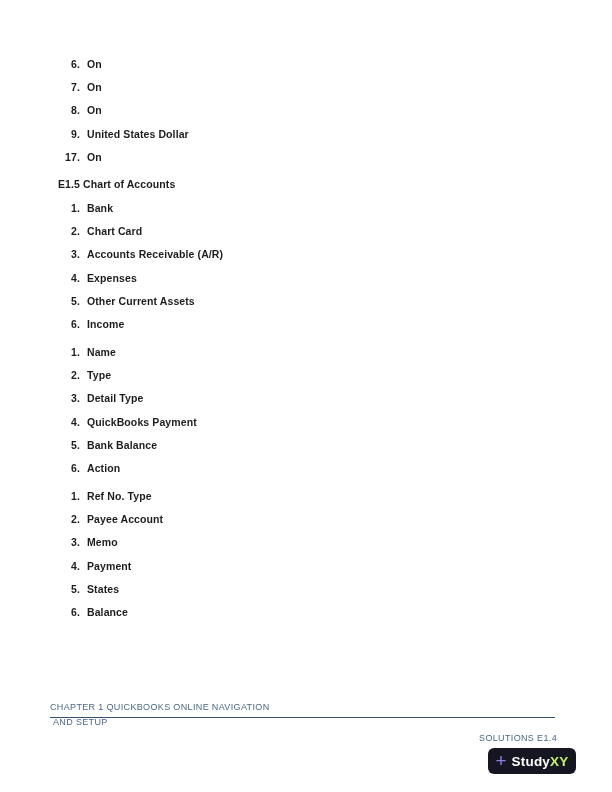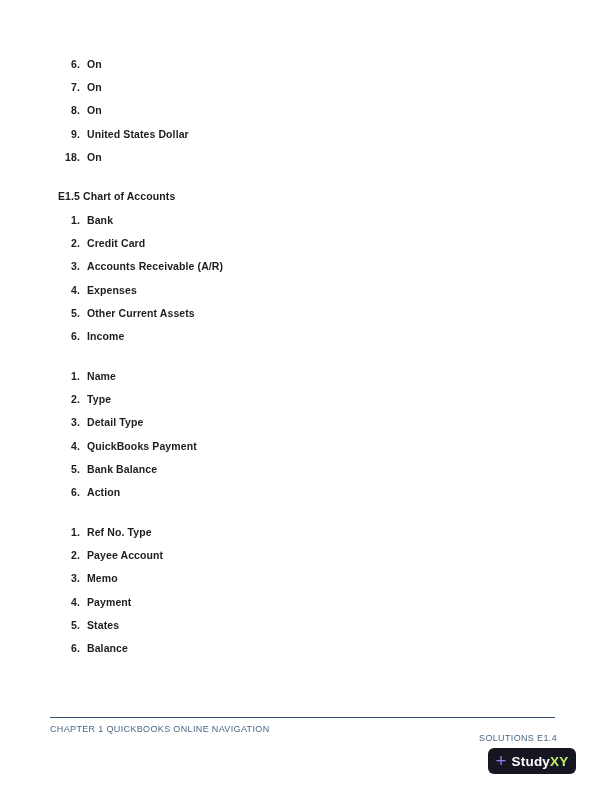--- a/index.html
+++ b/index.html
@@ -24,21 +24,21 @@
     font-size: 10.5px;
     font-weight: bold;
     color: #1d1d1f;
     letter-spacing: 0.1px;
   }
   .row .num {
     width: 34px;
     text-align: right;
     margin-right: 7px;
   }
-  .section { margin-top: 16px; }
+  .section { margin-top: 4px; }
   .heading {
     height: 23.33px;
     display: flex;
     align-items: center;
     margin-left: 12px;
     font-size: 10.5px;
     font-weight: bold;
     color: #1d1d1f;
     letter-spacing: 0.1px;
   }
@@ -46,21 +46,21 @@
     position: absolute;
     left: 50px;
     top: 717px;
     width: 505px;
     height: 1px;
     background: #35506b;
   }
   .footer-left {
     position: absolute;
     left: 50px;
-    top: 722px;
+    top: 700px;
     font-size: 9px;
     line-height: 14.5px;
     font-weight: 400;
     color: #4a6785;
     letter-spacing: 0.35px;
   }
   .footer-left .line2 { padding-left: 3px; }
   .footer-right {
     position: absolute;
     top: 733px;
@@ -116,34 +116,34 @@
       </div>
       <div class="row">
         <span class="num">8.</span>
         <span class="text">On</span>
       </div>
       <div class="row">
         <span class="num">9.</span>
         <span class="text">United States Dollar</span>
       </div>
       <div class="row">
-        <span class="num">18.</span>
+        <span class="num">17.</span>
         <span class="text">On</span>
       </div>
     </div>
 
     <div class="section">
       <div class="heading">E1.5 Chart of Accounts</div>
       <div class="row">
         <span class="num">1.</span>
         <span class="text">Bank</span>
       </div>
       <div class="row">
         <span class="num">2.</span>
-        <span class="text">Credit Card</span>
+        <span class="text">Chart Card</span>
       </div>
       <div class="row">
         <span class="num">3.</span>
         <span class="text">Accounts Receivable (A/R)</span>
       </div>
       <div class="row">
         <span class="num">4.</span>
         <span class="text">Expenses</span>
       </div>
       <div class="row">
@@ -209,20 +209,21 @@
         <span class="text">Balance</span>
       </div>
     </div>
 
   </div>
 
   <div class="footer-rule"></div>
 
   <div class="footer-left">
     <div class="line1">CHAPTER 1 QUICKBOOKS ONLINE NAVIGATION</div>
+    <div class="line2">AND SETUP</div>
   </div>
 
   <div class="footer-right">SOLUTIONS E1.4</div>
 
   <div class="logo-badge">
     <span class="logo-plus">+</span>
     <span class="logo-text"><span>Study</span><span class="accent">XY</span></span>
   </div>
 </div>
 

